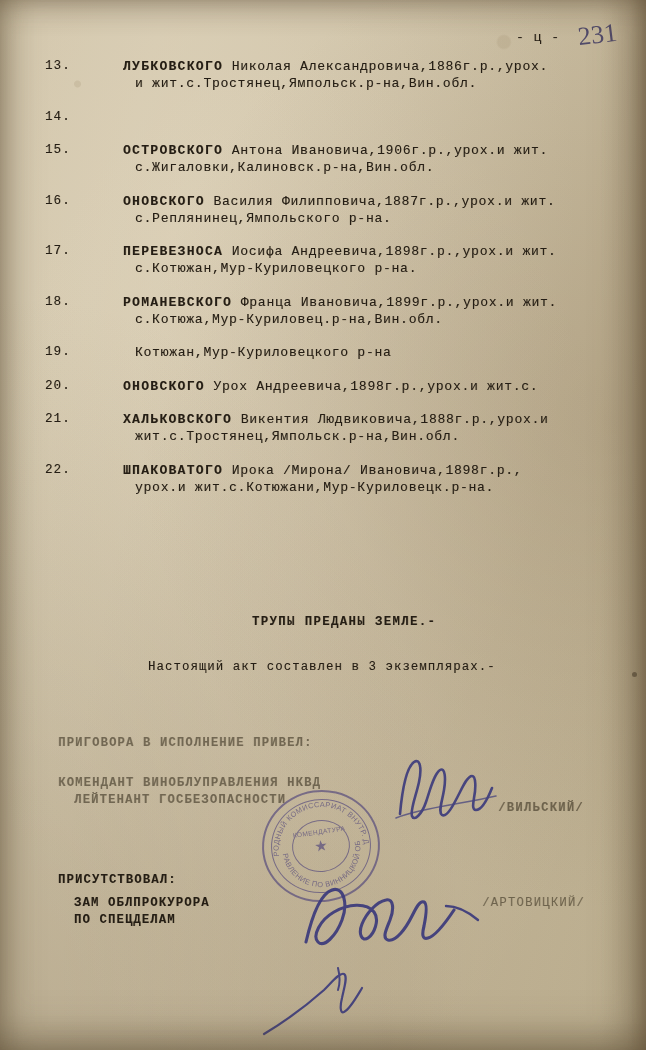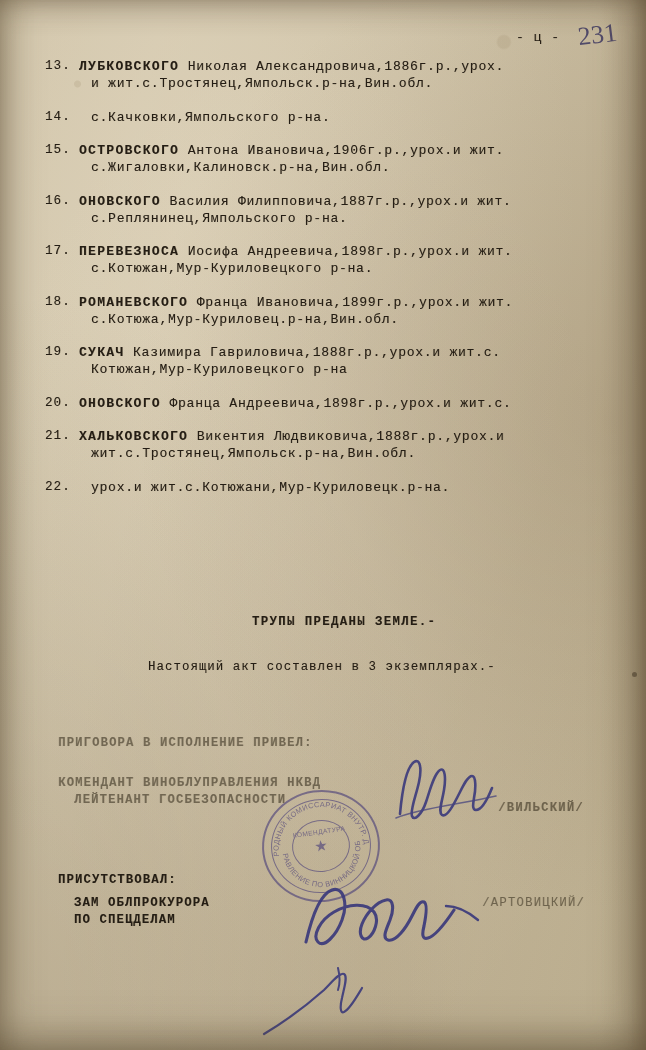--- a/index.html
+++ b/index.html
@@ -92,20 +92,21 @@
 
   .list {
     position: absolute;
     top: 58px;
     left: 45px;
     width: 560px;
   }
   .entry {
     display: flex;
     margin-bottom: 16.5px;
+    gap: 44px;
   }
   .entry .num {
     width: 34px;
     flex: 0 0 34px;
     font-size: 12.5px;
     line-height: 17px;
     letter-spacing: 1.1px;
   }
   .entry .body {
     flex: 1 1 auto;
@@ -242,21 +243,20 @@
         <div class="tw num">13.</div>
         <div class="body">
           <div class="tw l1"><span class="surname">ЛУБКОВСКОГО</span><span> Николая Александровича,1886г.р.,урох.</span></div>
           <div class="tw l2">и жит.с.Тростянец,Ямпольск.р-на,Вин.обл.</div>
         </div>
       </div>
 
       <div class="entry">
         <div class="tw num">14.</div>
         <div class="body">
-          <div class="tw l2">с.Качковки,Ямпольского р-на.</div>
         </div>
       </div>
 
       <div class="entry">
         <div class="tw num">15.</div>
         <div class="body">
           <div class="tw l1"><span class="surname">ОСТРОВСКОГО</span><span> Антона Ивановича,1906г.р.,урох.и жит.</span></div>
           <div class="tw l2">с.Жигаловки,Калиновск.р-на,Вин.обл.</div>
         </div>
       </div>
@@ -281,43 +281,43 @@
         <div class="tw num">18.</div>
         <div class="body">
           <div class="tw l1"><span class="surname">РОМАНЕВСКОГО</span><span> Франца Ивановича,1899г.р.,урох.и жит.</span></div>
           <div class="tw l2">с.Котюжа,Мур-Куриловец.р-на,Вин.обл.</div>
         </div>
       </div>
 
       <div class="entry">
         <div class="tw num">19.</div>
         <div class="body">
-          <div class="tw l1"><span class="surname">СУКАЧ</span><span> Казимира Гавриловича,1888г.р.,урох.и жит.с.</span></div>
           <div class="tw l2">Котюжан,Мур-Куриловецкого р-на</div>
         </div>
       </div>
 
       <div class="entry">
         <div class="tw num">20.</div>
         <div class="body">
-          <div class="tw l1"><span class="surname">ОНОВСКОГО</span><span> Франца Андреевича,1898г.р.,урох.и жит.с.</span></div>
+          <div class="tw l1"><span class="surname">ОНОВСКОГО</span><span> Урох Андреевича,1898г.р.,урох.и жит.с.</span></div>
         </div>
       </div>
 
       <div class="entry">
         <div class="tw num">21.</div>
         <div class="body">
           <div class="tw l1"><span class="surname">ХАЛЬКОВСКОГО</span><span> Викентия Людвиковича,1888г.р.,урох.и</span></div>
           <div class="tw l2">жит.с.Тростянец,Ямпольск.р-на,Вин.обл.</div>
         </div>
       </div>
 
       <div class="entry">
         <div class="tw num">22.</div>
         <div class="body">
+          <div class="tw l1"><span class="surname">ШПАКОВАТОГО</span><span> Ирока /Мирона/ Ивановича,1898г.р.,</span></div>
           <div class="tw l2">урох.и жит.с.Котюжани,Мур-Куриловецк.р-на.</div>
         </div>
       </div>
 
     </div>
 
     <div class="tw centerline note-buried">ТРУПЫ ПРЕДАНЫ ЗЕМЛЕ.-</div>
     <div class="tw centerline note-copies">Настоящий акт составлен в 3 экземплярах.-</div>
 
     <div class="tw blk sentence-exec faded">ПРИГОВОРА В ИСПОЛНЕНИЕ ПРИВЕЛ:</div>

